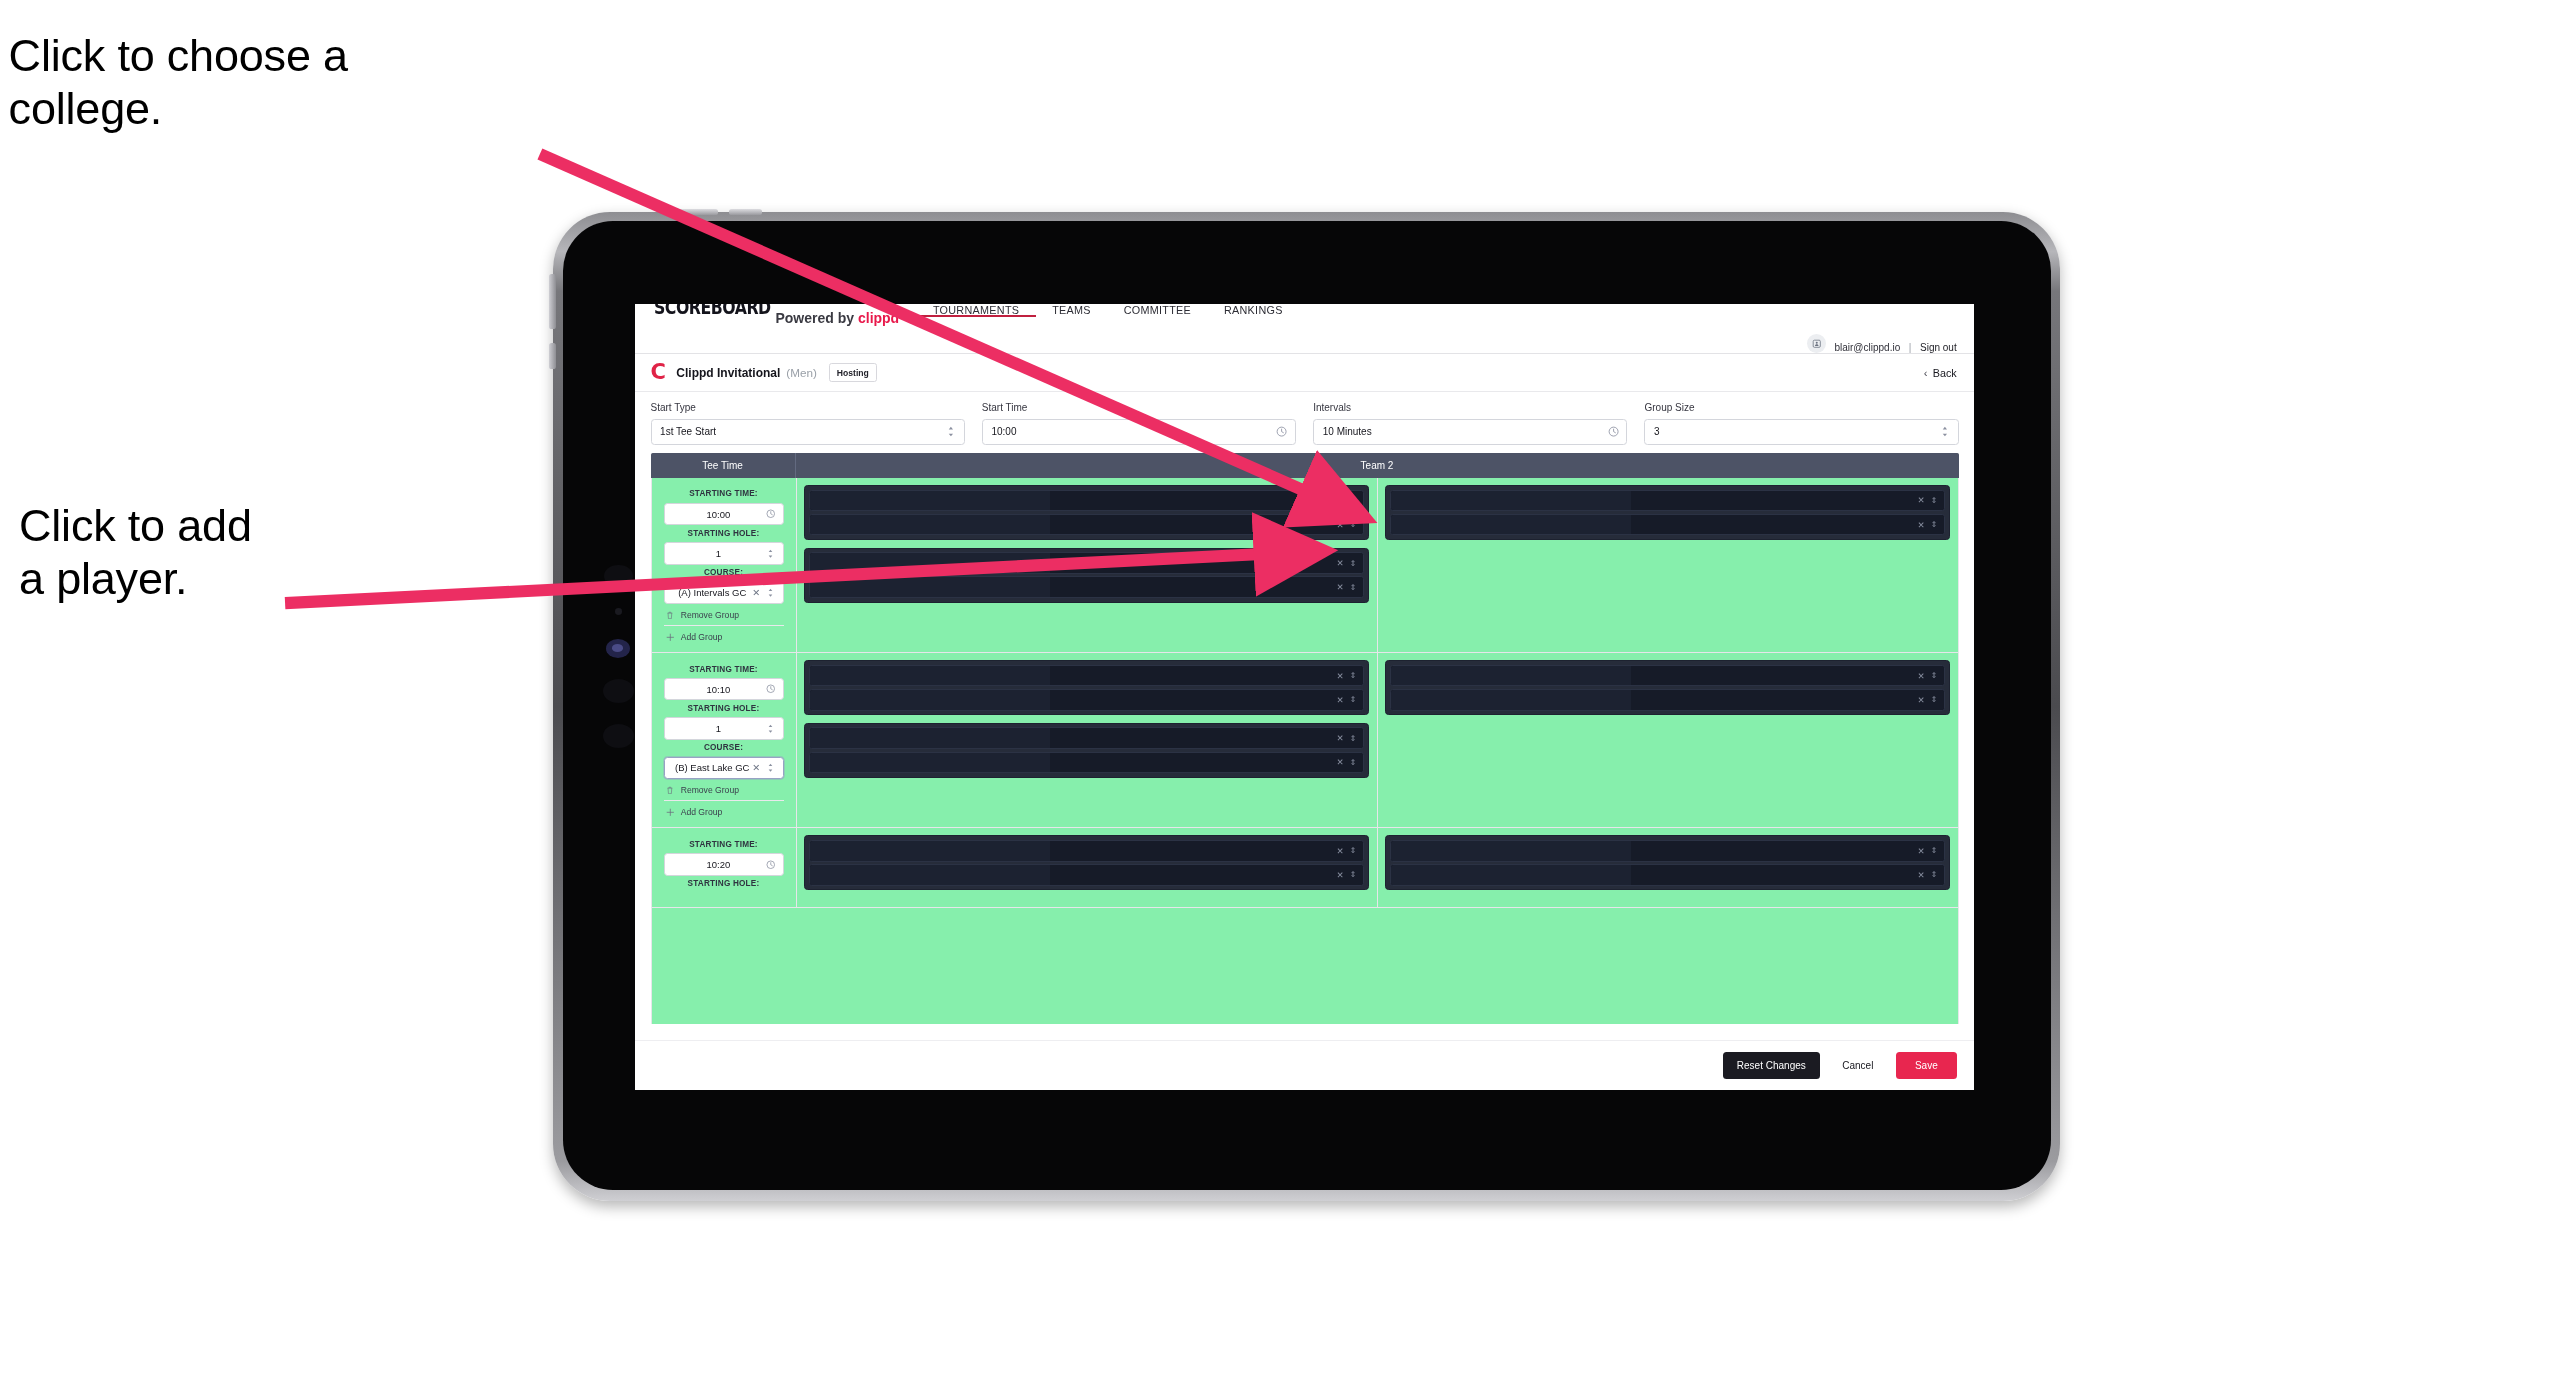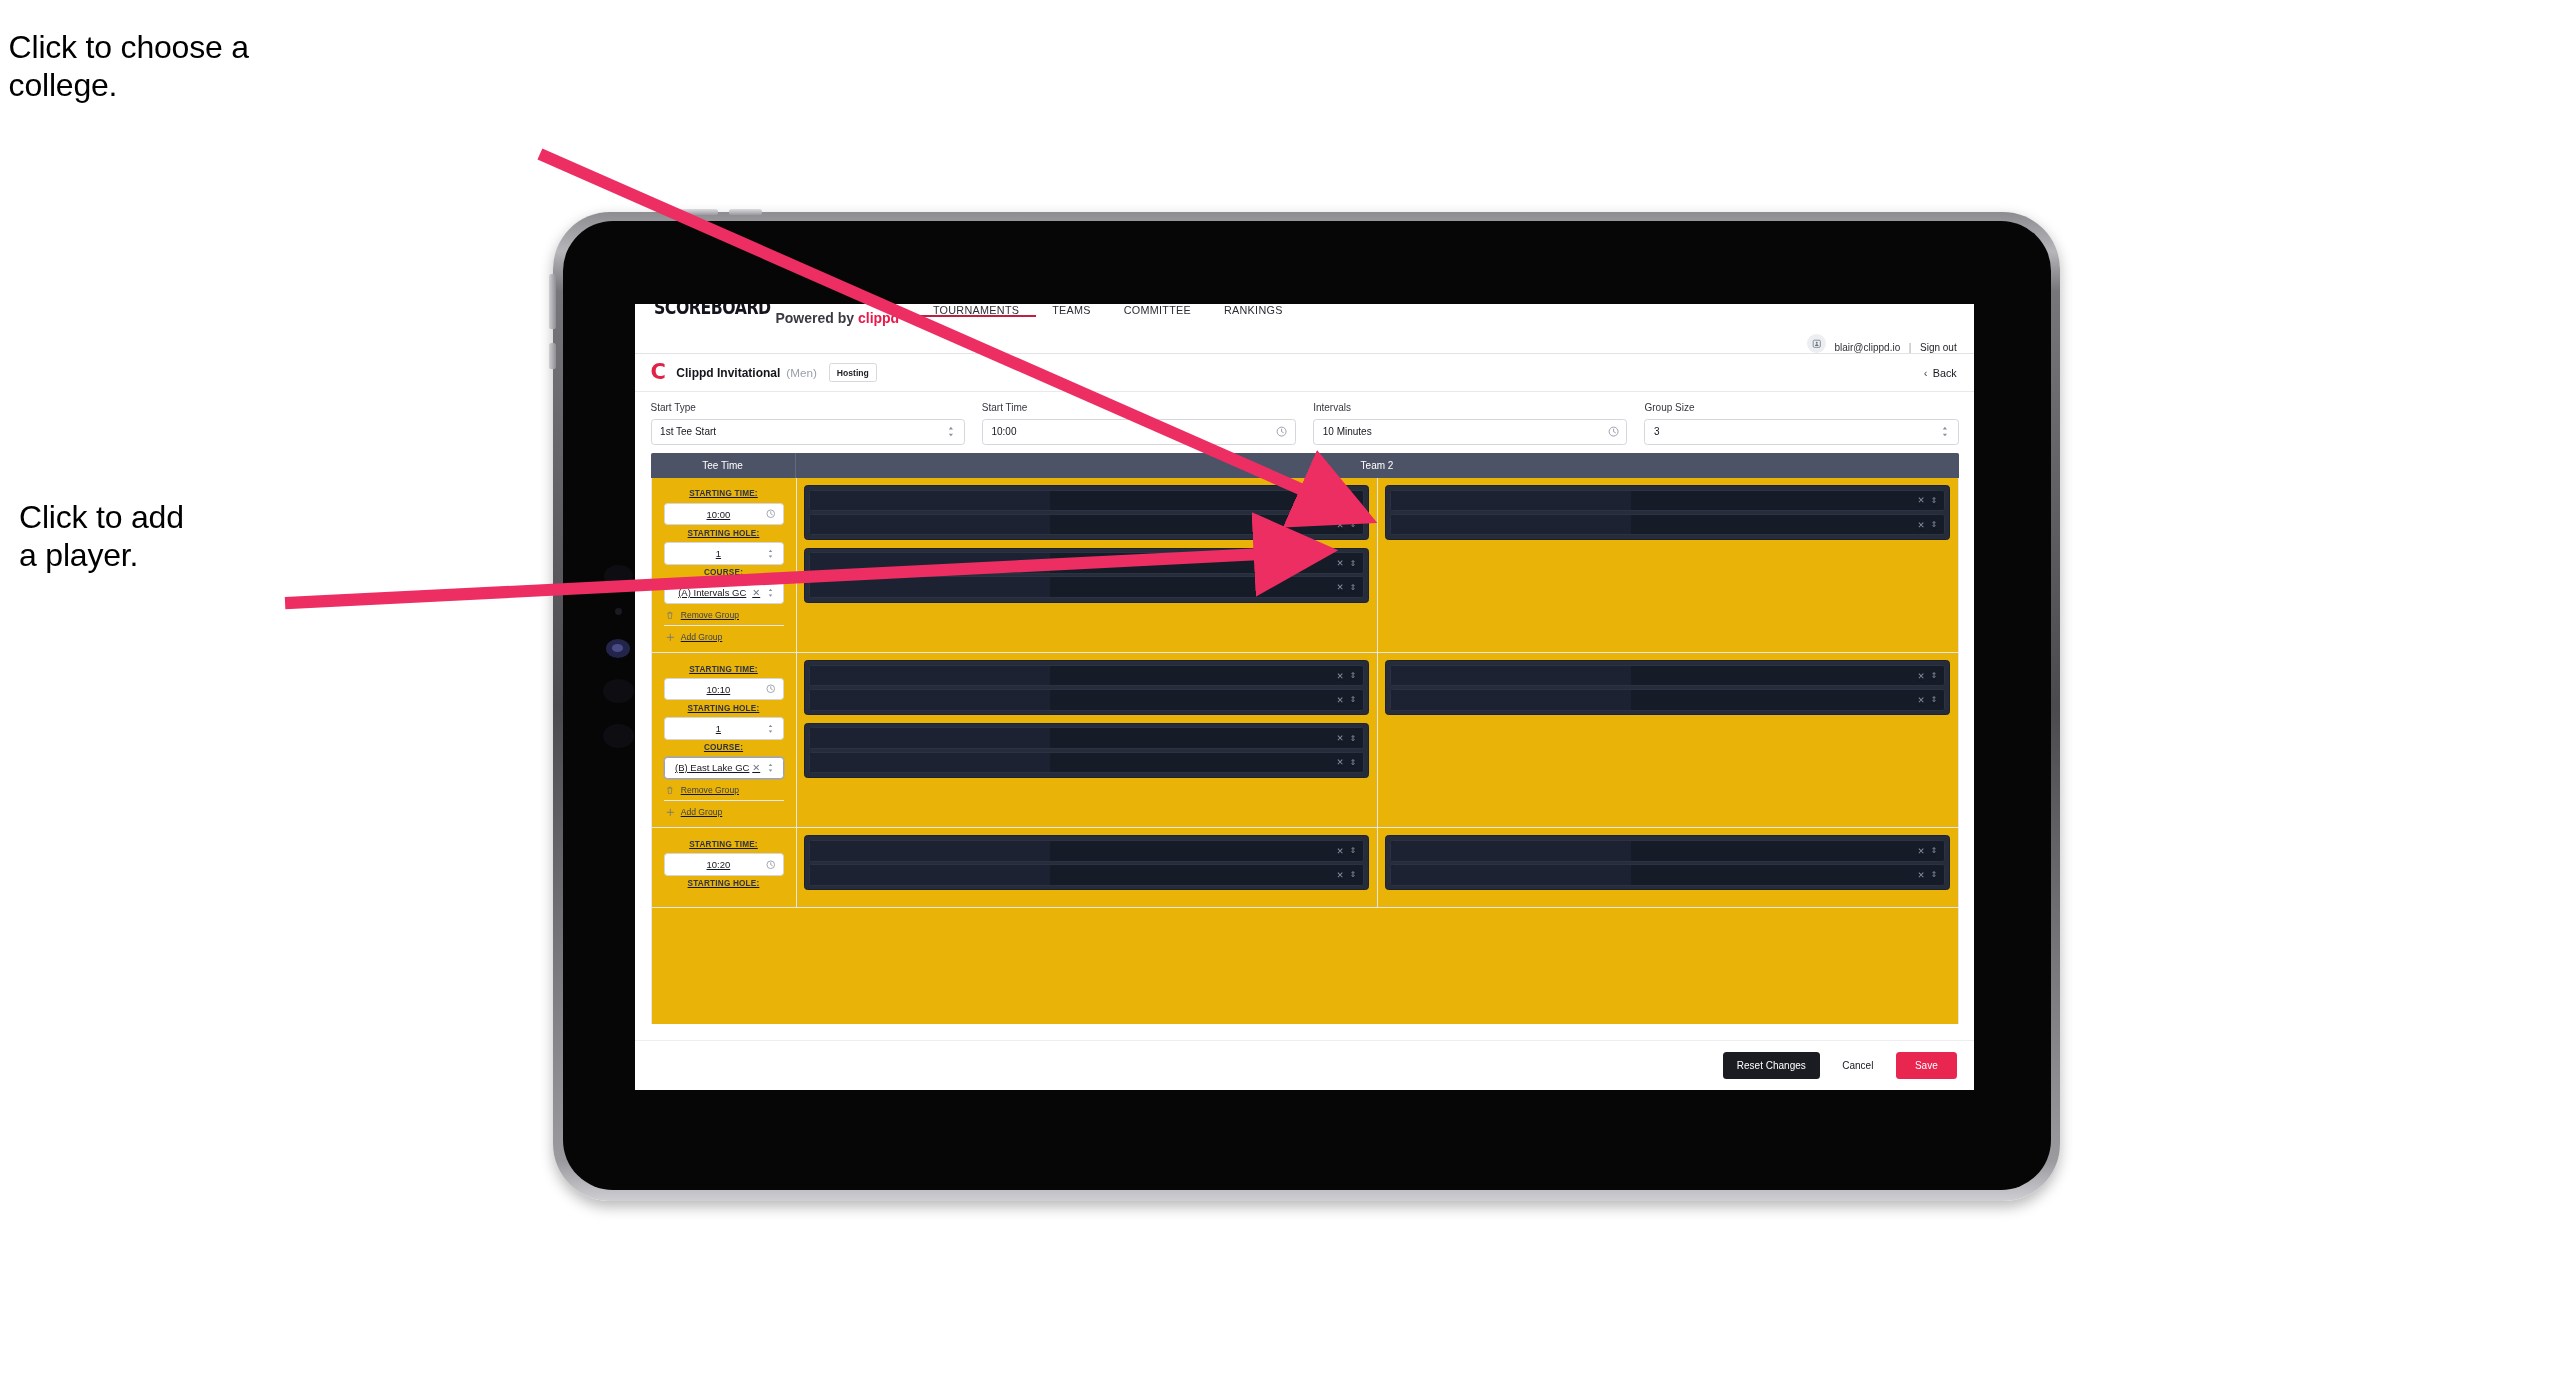--- a/index.html
+++ b/index.html
@@ -8,21 +8,21 @@
     background: #ffffff;
     font-family: "Liberation Sans", sans-serif;
     overflow: hidden;
   }
   #stage { position: relative; width: 2576px; height: 1386px; background: #fff; }
 
   
   .annot {
     position: absolute;
     font-family: "Liberation Sans", sans-serif;
-    font-size: 32px;
+    font-size: 45px;
     line-height: 1.18;
     color: #000;
     white-space: pre-line;
     letter-spacing: -0.2px;
   }
   #annot-college { left: 8.6px; top: 29px; width: 536px; }
   #annot-player  { left: 19px; top: 499px; width: 415px; }
   .arrow-svg { position: absolute; left: 0; top: 0; width: 2576px; height: 1386px; pointer-events: none; }
 
   
@@ -164,22 +164,21 @@
     padding: 7px 0; text-align:center; font-size:10px; font-weight:500;
     border-right:0.9px solid #636a80;
   }
   .th:last-child { border-right:none; }
   .th-tee { width: 145px; flex:none; }
   .th-team { flex: 1 1 0; }
 
   #tbody {
     height: 546px; overflow:hidden; position:relative;
     border-left:0.9px solid #e6e6ea; border-right:0.9px solid #e6e6ea;
-    background:#eab308;
-    text-decoration:underline;
+    background:#86efac;
   }
   .trow { display:flex; border-bottom:0.9px solid #e6e6ea; }
   .cell-tee {
     width:145px; flex:none; border-right:0.9px solid #e6e6ea;
     padding: 7.8px 12px 8.6px 12px; text-align:center;
   }
   .cell-team { flex:1 1 0; border-right:0.9px solid #e6e6ea; padding: 7px 7.8px 8.6px 7.8px; }
   .cell-team:last-child { border-right:none; }
 
   .sublabel { font-size:8.2px; font-weight:700; letter-spacing:0.2px; color:#2f3440; margin: 3.5px 0 4.3px; }

